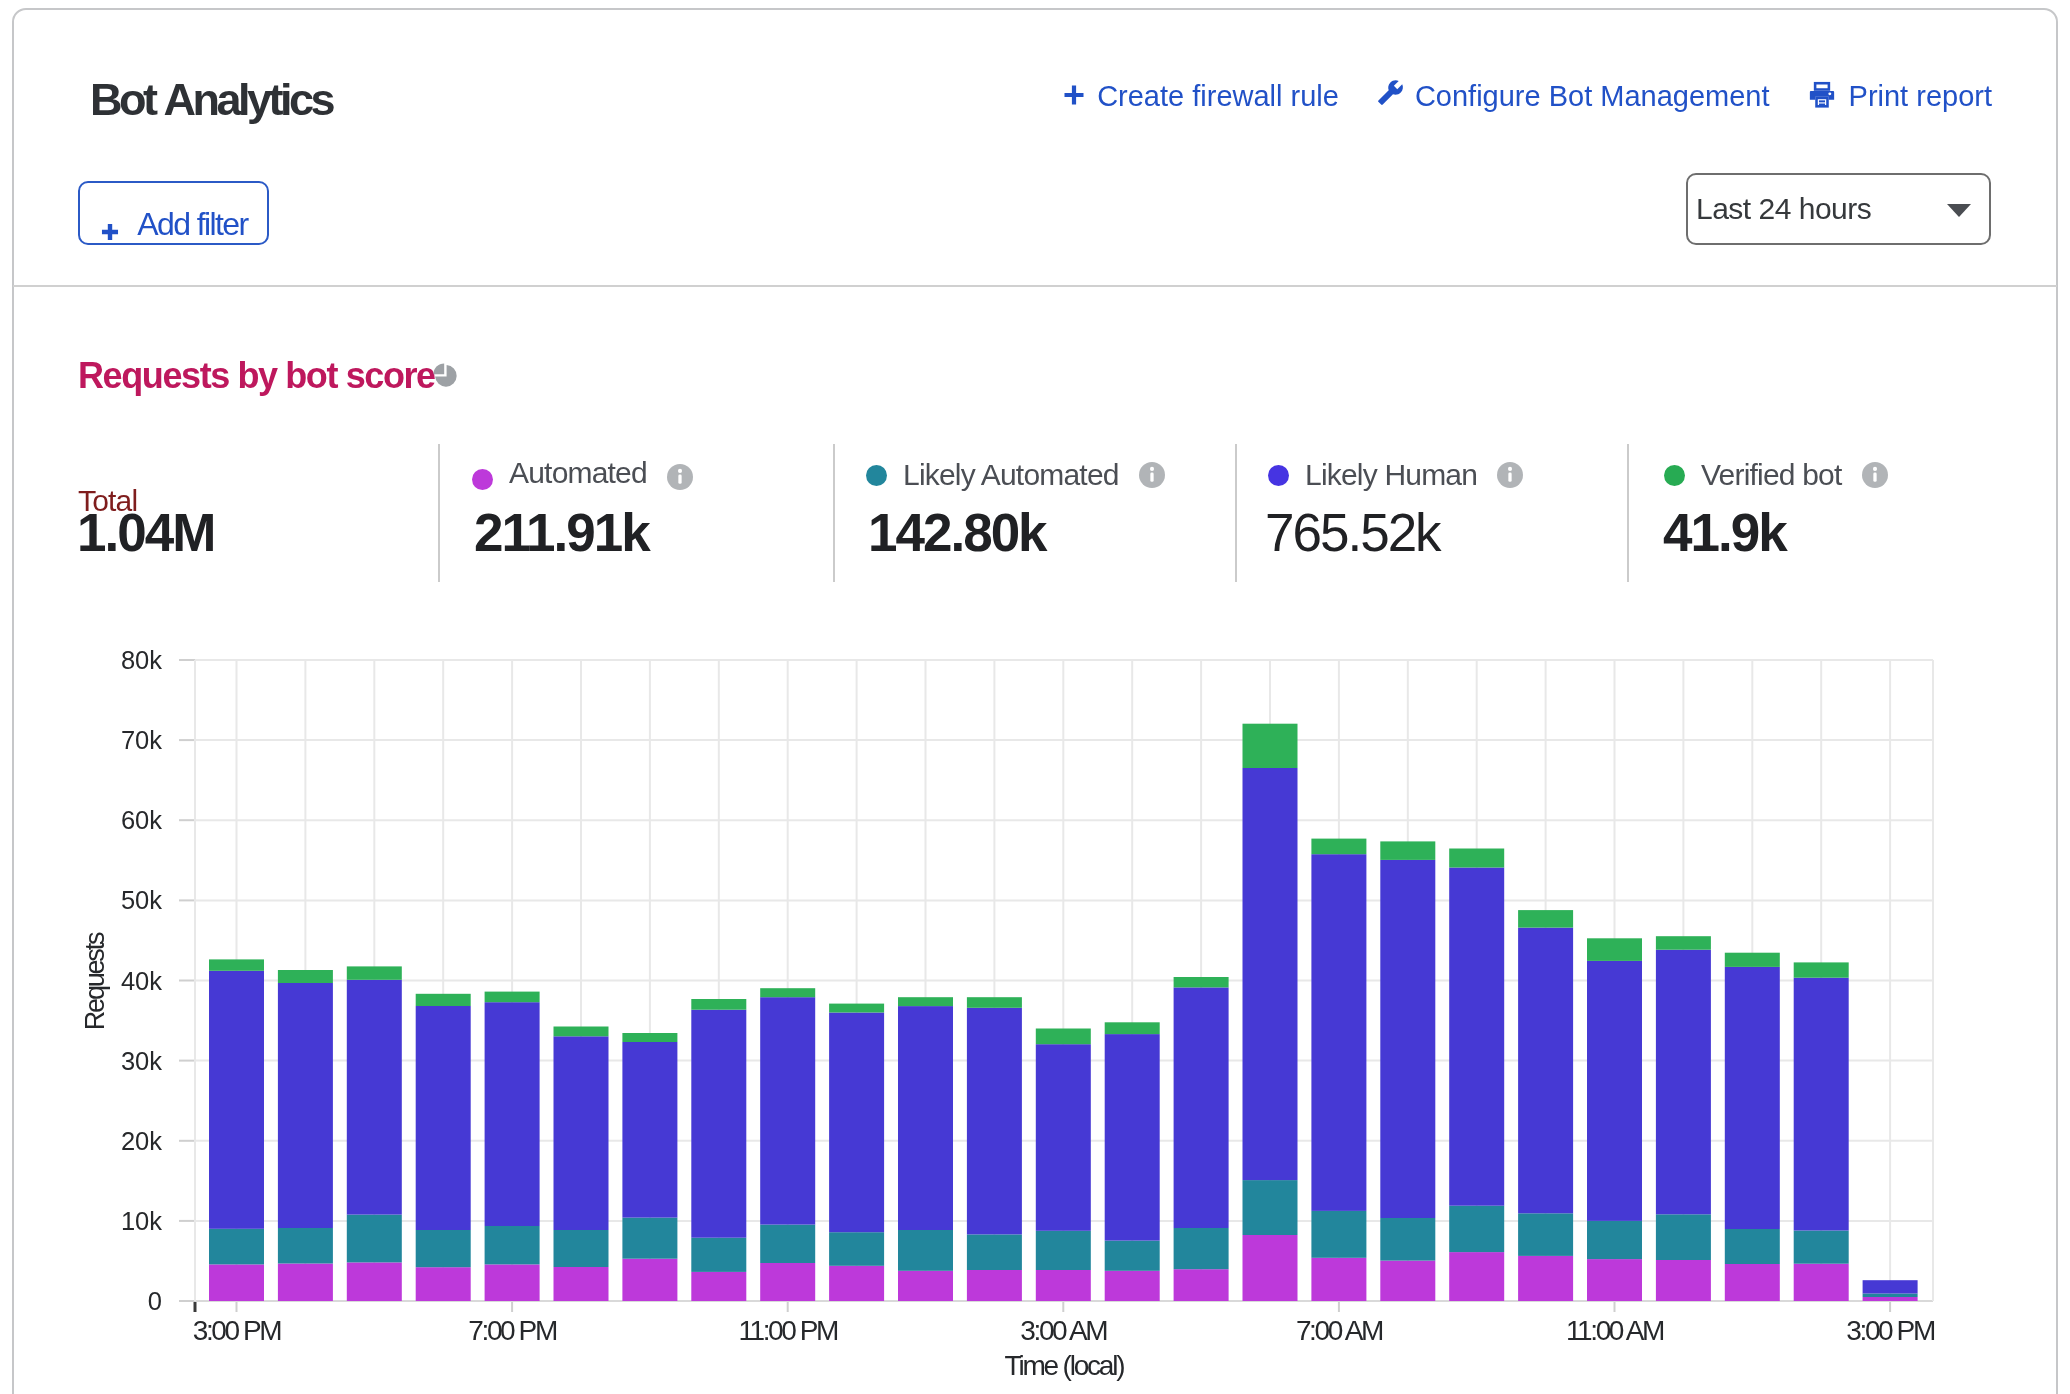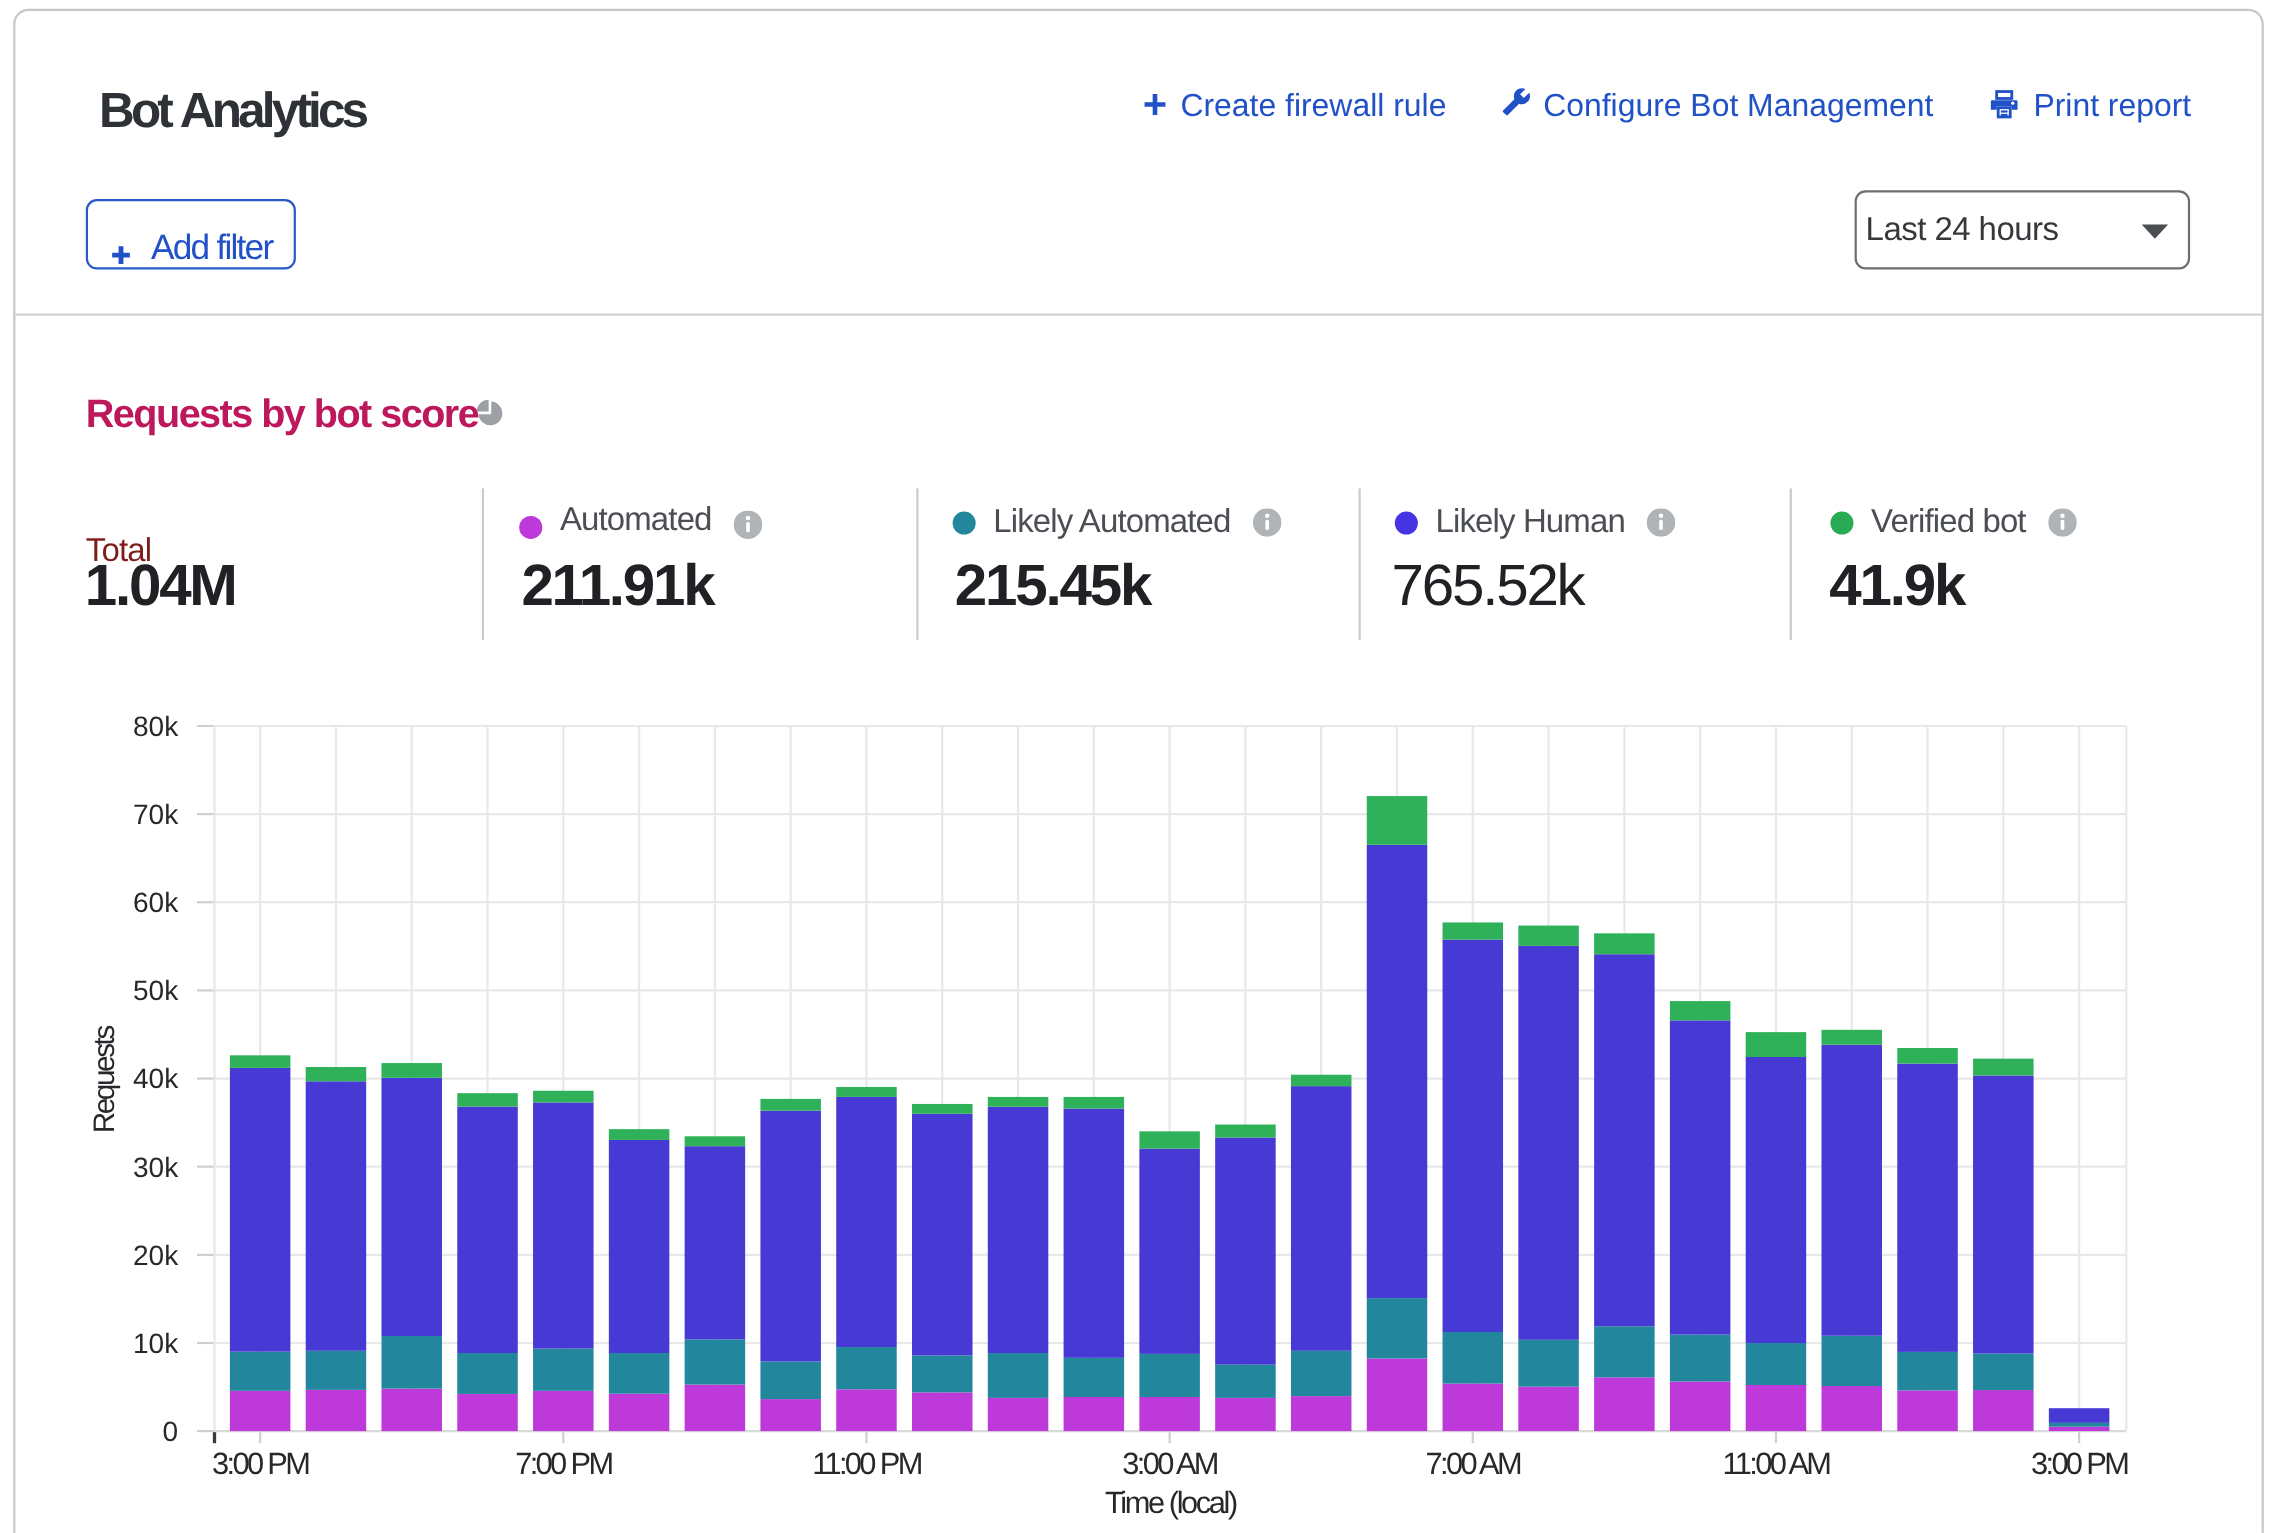--- a/index.html
+++ b/index.html
@@ -5,21 +5,21 @@
 html,body{width:2070px;height:1394px;background:#fff;font-family:"Liberation Sans",sans-serif;position:relative;overflow:hidden}
 .abs{position:absolute}
 .link{display:flex;align-items:center;color:#2151c7;font-size:29px;white-space:nowrap}
 </style></head>
 <body>
 <div class="abs" style="left:12px;top:8px;width:2046px;height:1500px;border:2px solid #c6c7c9;border-radius:14px"></div>
 <div class="abs" style="left:13px;top:285px;width:2044px;height:2px;background:#d0d0d0"></div>
 
 <div class="abs" style="left:90px;top:77px;font-size:45px;font-weight:700;color:#2e3135;line-height:45px;letter-spacing:-3.5px"><span style="margin-right:9px">Bot</span>Analytics</div>
 
-<div class="abs" style="top:74px;right:78px;height:44px;display:flex;align-items:center;gap:50px">
+<div class="abs" style="top:74px;right:78px;height:44px;display:flex;align-items:center;gap:38px">
   <div class="link"><span style="margin-right:10px;display:flex;margin-top:-3px">
         <svg width="26" height="26" viewBox="0 0 26 26">
           <path d="M13 3.5v19M3.5 13h19" stroke="#2151c7" stroke-width="4.2" stroke-linecap="butt"></path>
         </svg>
       </span>Create firewall rule</div>
   <div class="link"><span style="margin-right:11px;display:flex;margin-top:-7px">
         <svg width="27" height="27" viewBox="0 0 24 24" fill="#2151c7">
           <path transform="translate(24,0) scale(-1,1)" d="M22.7 19l-9.1-9.1c.9-2.3.4-5-1.5-6.9-2-2-5-2.4-7.4-1.3L9 6 6 9 1.6 4.7C.4 7.1.9 10.1 2.9 12.1c1.9 1.9 4.6 2.4 6.9 1.5l9.1 9.1c.4.4 1 .4 1.4 0l2.3-2.3c.5-.4.5-1.1.1-1.4z"></path>
         </svg>
       </span>Configure Bot Management</div>
@@ -65,21 +65,21 @@
 <div class="abs" style="left:474px;top:506px;font-size:53px;font-weight:700;color:#202124;line-height:53px;letter-spacing:-2px">211.91k</div>
 <div class="abs" style="left:866px;top:460px;display:flex;align-items:center;height:30px;white-space:nowrap">
     <span style="width:21px;height:21px;border-radius:50%;background:#22869c;margin-right:16px;flex:none"></span>
     <span style="font-size:30px;color:#4b4e54;letter-spacing:-0.8px">Likely Automated</span>
     <svg width="26" height="26" viewBox="0 0 26 26" style="margin-left:20px;flex:none">
       <circle cx="13" cy="13" r="13" fill="#b1b4b7"></circle>
       <rect x="11.35" y="10.6" width="3.3" height="9.2" rx="1.4" fill="#fff"></rect>
       <circle cx="13" cy="6.9" r="2.05" fill="#fff"></circle>
     </svg>
   </div>
-<div class="abs" style="left:868px;top:506px;font-size:53px;font-weight:700;color:#202124;line-height:53px;letter-spacing:-2px">215.45k</div>
+<div class="abs" style="left:868px;top:506px;font-size:53px;font-weight:700;color:#202124;line-height:53px;letter-spacing:-2px">142.80k</div>
 <div class="abs" style="left:1268px;top:460px;display:flex;align-items:center;height:30px;white-space:nowrap">
     <span style="width:21px;height:21px;border-radius:50%;background:#4634e2;margin-right:16px;flex:none"></span>
     <span style="font-size:30px;color:#4b4e54;letter-spacing:-0.8px">Likely Human</span>
     <svg width="26" height="26" viewBox="0 0 26 26" style="margin-left:20px;flex:none">
       <circle cx="13" cy="13" r="13" fill="#b1b4b7"></circle>
       <rect x="11.35" y="10.6" width="3.3" height="9.2" rx="1.4" fill="#fff"></rect>
       <circle cx="13" cy="6.9" r="2.05" fill="#fff"></circle>
     </svg>
   </div>
 <div class="abs" style="left:1265px;top:506px;font-size:53px;font-weight:400;color:#202124;line-height:53px;letter-spacing:-2px">765.52k</div>

